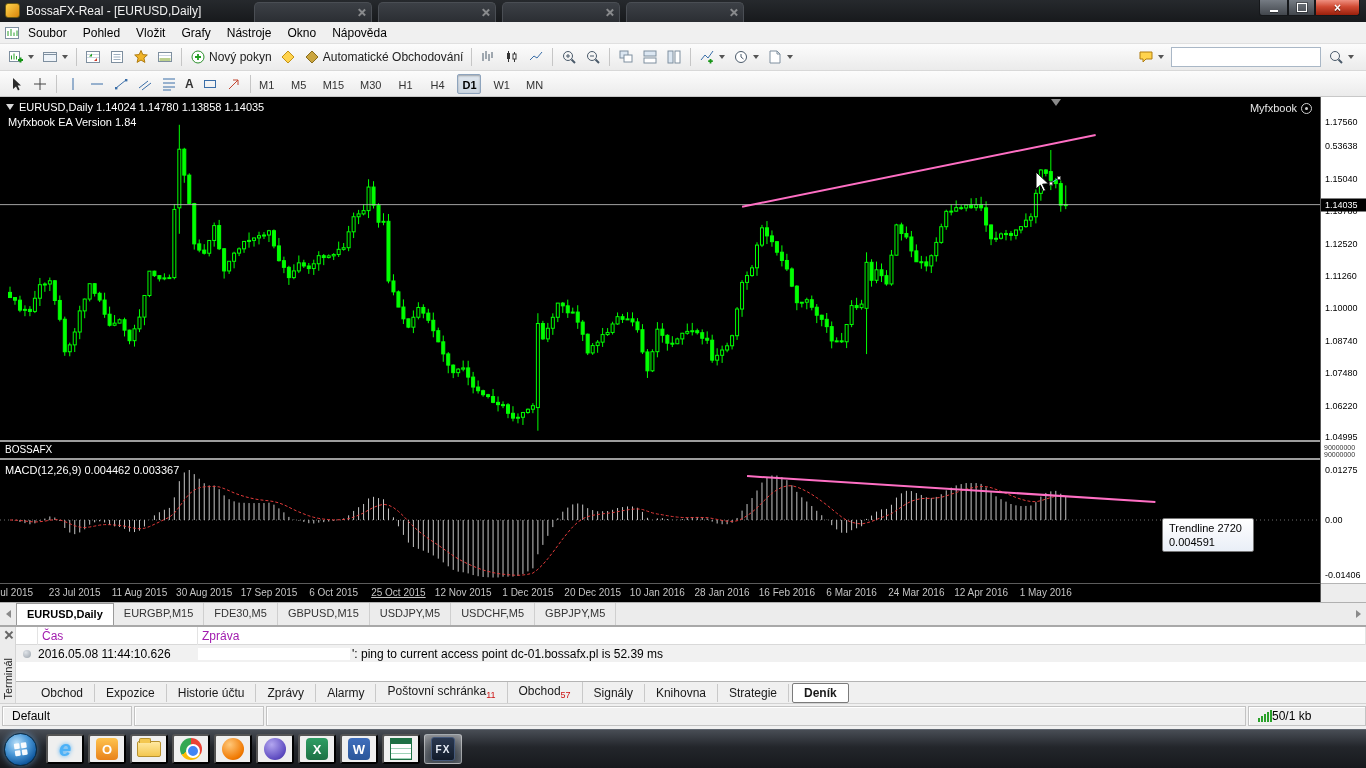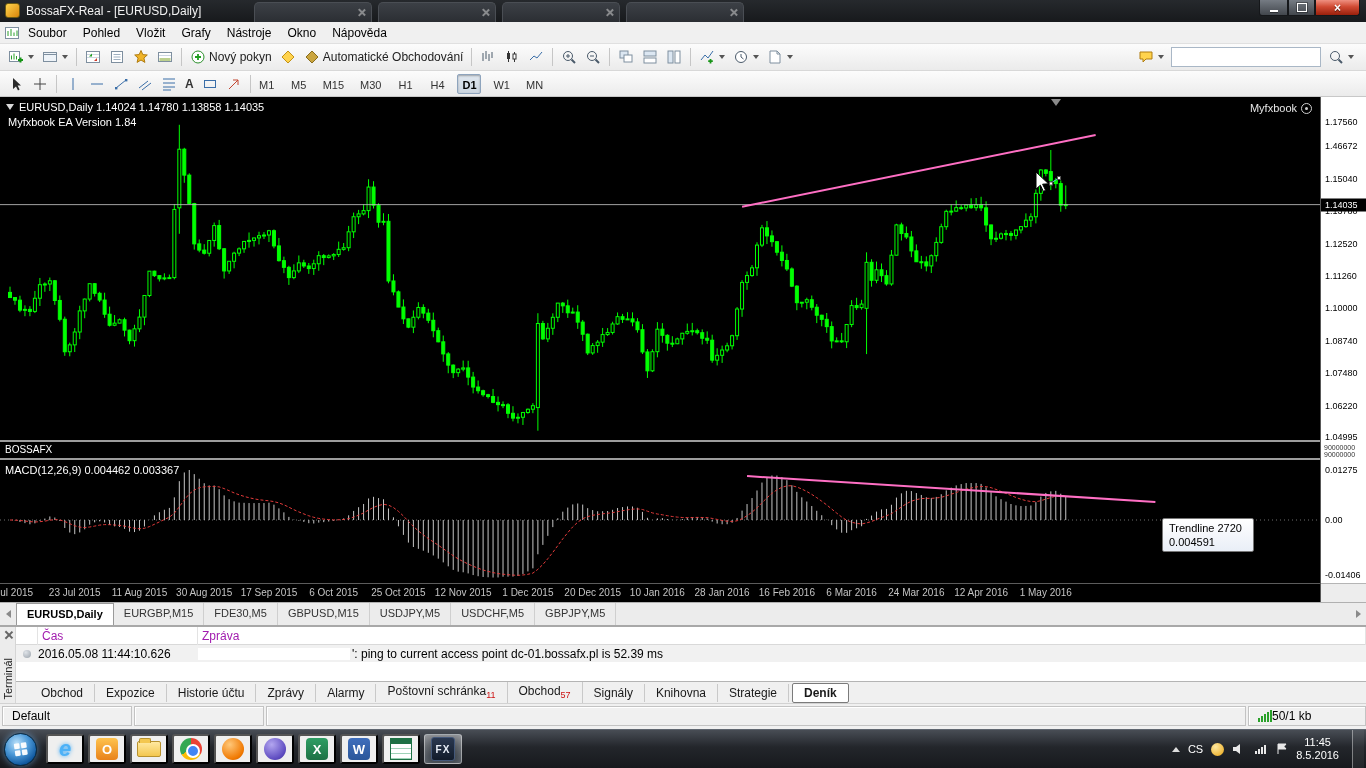--- a/index.html
+++ b/index.html
@@ -1065,36 +1065,36 @@
         <line x1="747.0400000000001" y1="16.078431372549012" x2="1155.4" y2="41.96078431372549" stroke="#ff6fc4" stroke-width="2"></line>
       </svg>
     <div class="macd-label">MACD(12,26,9) 0.004462 0.003367</div>
     <div class="date-axis" id="date-axis">
         <span class="dl" style="left: 10px;">5 Jul 2015</span>
         <span class="dl" style="left: 74.7px;">23 Jul 2015</span>
         <span class="dl" style="left: 139.5px;">11 Aug 2015</span>
         <span class="dl" style="left: 204.2px;">30 Aug 2015</span>
         <span class="dl" style="left: 269px;">17 Sep 2015</span>
         <span class="dl" style="left: 333.7px;">6 Oct 2015</span>
-        <span class="dl" style="left: 398.4px;">25 Oct 2015</span>
+        <span class="dl" style="left: 398.4px; text-decoration: underline;">25 Oct 2015</span>
         <span class="dl" style="left: 463.2px;">12 Nov 2015</span>
         <span class="dl" style="left: 527.9px;">1 Dec 2015</span>
         <span class="dl" style="left: 592.7px;">20 Dec 2015</span>
         <span class="dl" style="left: 657.4px;">10 Jan 2016</span>
         <span class="dl" style="left: 722.1px;">28 Jan 2016</span>
         <span class="dl" style="left: 786.9px;">16 Feb 2016</span>
         <span class="dl" style="left: 851.6px;">6 Mar 2016</span>
         <span class="dl" style="left: 916.4px;">24 Mar 2016</span>
         <span class="dl" style="left: 981.1px;">12 Apr 2016</span>
         <span class="dl" style="left: 1045.8px;">1 May 2016</span>
       </div>
     <div class="price-axis" id="price-axis">
       <div id="axis-main">
           <div class="axl" style="top: 17px; margin-top: 8px;">1.17560</div>
-          <div class="axl" style="top: 49.4px;">1.46672</div>
+          <div class="axl" style="top: 49.4px;">0.53638</div>
           <div class="axl" style="top: 81.8px;">1.15040</div>
           <div class="axl" style="top: 114.2px;">1.13780</div>
           <div class="axl" style="top: 146.6px;">1.12520</div>
           <div class="axl" style="top: 178.9px;">1.11260</div>
           <div class="axl" style="top: 211.3px;">1.10000</div>
           <div class="axl" style="top: 243.7px;">1.08740</div>
           <div class="axl" style="top: 276.1px;">1.07480</div>
           <div class="axl" style="top: 308.5px;">1.06220</div>
           <div class="axl" style="top: 340px;">1.04995</div>
         </div>
@@ -1222,39 +1222,15 @@
       </button>
     <button class="tico">
         <span class="ic-sq ic-word"></span>
       </button>
     <button class="tico">
         <span class="ic-grid"></span>
       </button>
     <button class="tico active">
         <span class="ic-fx"></span>
       </button>
-    <div class="tray">
-      <span class="tray-up"></span>
-      <span class="lang">CS</span>
-      <span class="tri-yellow"></span>
-      <svg width="14" height="12">
-          <path d="M1 4h3l4-3v10L4 8H1z" fill="#e8e8e8"></path>
-        </svg>
-      <svg width="14" height="12">
-          <g fill="#e8e8e8">
-            <rect x="1" y="8" width="2" height="3"></rect>
-            <rect x="4" y="6" width="2" height="5"></rect>
-            <rect x="7" y="4" width="2" height="7"></rect>
-            <rect x="10" y="2" width="2" height="9"></rect>
-          </g>
-        </svg>
-      <svg width="12" height="12">
-          <path d="M2 1v10M2 1h8l-2 2.5L10 6H2" fill="#e8e8e8" stroke="#e8e8e8"></path>
-        </svg>
-      <div class="clock">
-        <div>11:45</div>
-        <div>8.5.2016</div>
-      </div>
-      <div class="show-desktop"></div>
-    </div>
   </div>
 
 </div>
 
 </body></html>

